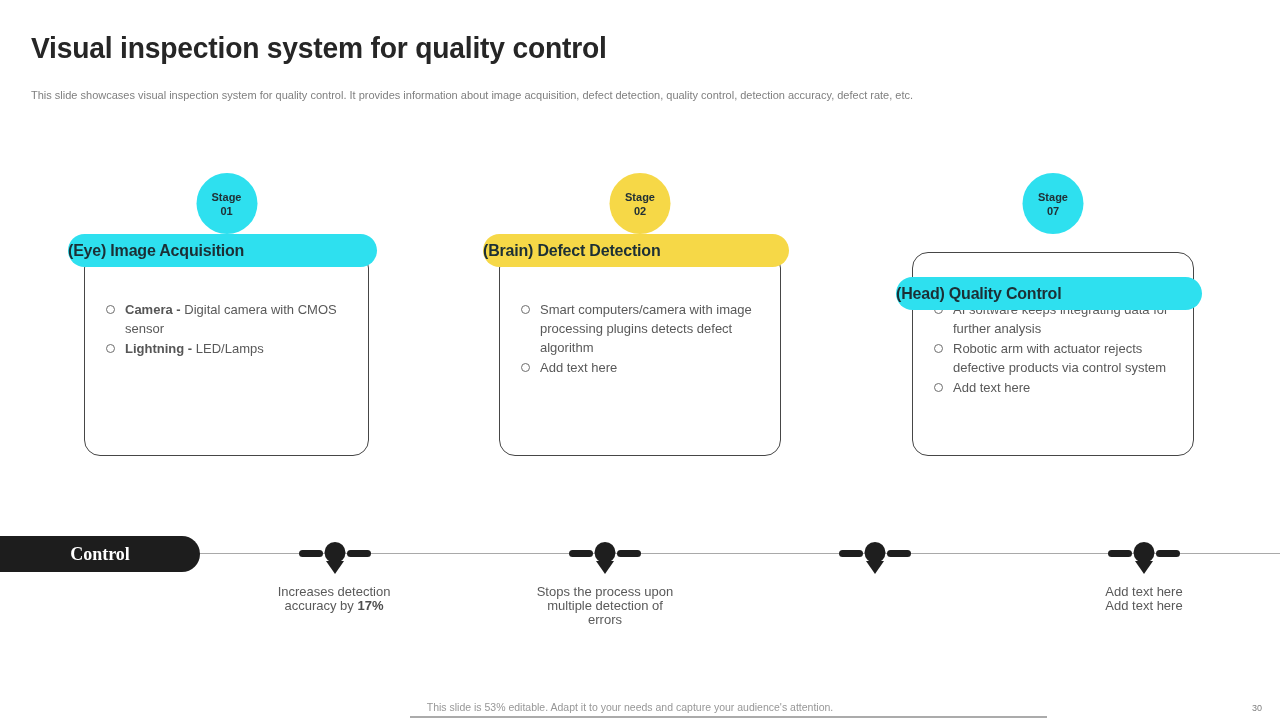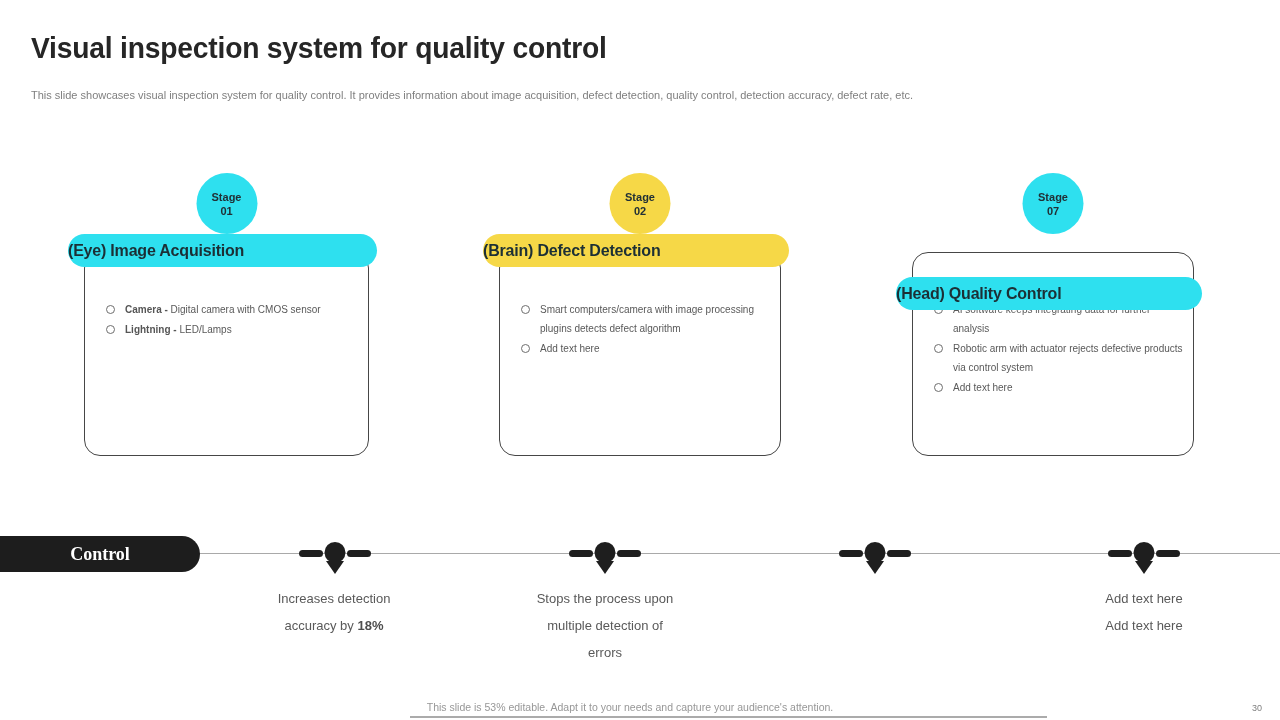--- a/index.html
+++ b/index.html
@@ -31,21 +31,21 @@
   .pill{
     position:absolute;left:0;right:8px;top:61px;height:33px;border-radius:17px;z-index:2;
     display:flex;align-items:center;justify-content:flex-start;
     font-weight:bold;font-size:16px;color:#1c2f35;letter-spacing:-.2px;
   }
   .box{
     position:absolute;left:16px;right:16px;top:79px;height:202px;z-index:0;
     border:1px solid #464646;border-radius:16px;background:#fff;
   }
   .box ul{margin:0;padding:47px 10px 0 21px;list-style:none;
-    font-size:10px;line-height:19px;color:#595959;}
+    font-size:13px;line-height:19px;color:#595959;}
   .box li{display:flex;gap:10px;margin:0 0 1px 0;}
   .ring{flex:none;width:7px;height:7px;margin-top:5px;border:1.5px solid #6e6e6e;
     border-radius:50%;background:transparent;}
   .bt b{font-weight:bold;color:#565656;}
   
   .ribbon{
     position:absolute;left:0;top:536px;width:200px;height:36px;background:#1d1d1d;
     border-radius:0 18px 18px 0;color:#ffffff;z-index:2;
     display:flex;align-items:center;justify-content:center;
     font-family:"Liberation Serif",serif;font-weight:bold;font-size:18px;
@@ -55,21 +55,21 @@
   .marker .bar{position:absolute;top:10px;width:24px;height:7px;border-radius:3.5px;background:#1e1e1e;}
   .marker .bar.l{left:0;}
   .marker .bar.r{right:0;}
   .marker .dot{position:absolute;left:50%;top:2px;transform:translateX(-50%);
     width:21px;height:21px;border-radius:50%;background:#1e1e1e;}
   .marker .arrow{position:absolute;left:50%;top:21px;transform:translateX(-50%);
     width:0;height:0;border-left:9px solid transparent;border-right:9px solid transparent;
     border-top:13px solid #1e1e1e;}
   .benefit-label{
     position:absolute;top:585px;width:200px;text-align:center;
-    font-size:13px;line-height:27px;color:#595959;white-space:pre-line;
+    font-size:13px;line-height:14px;color:#595959;white-space:pre-line;
   }
   .benefit-label b{font-weight:bold;color:#4d4d4d;}
   .bl1{left:234px;} .bl2{left:505px;} .bl3{left:775px;} .bl4{left:1044px;}
   
   .footer-note{position:absolute;left:390px;width:480px;top:701px;text-align:center;
     font-size:10.5px;color:#979797;}
   .footer-line{position:absolute;left:410px;width:637px;top:716px;height:2px;background:#ababab;}
   .page-num{position:absolute;right:34px;top:703px;font-size:9px;color:#7f7f7f;}
 </style>
 </head>
@@ -174,21 +174,21 @@
     <span class="arrow"></span>
   </div>
   <div class="marker" style="left:1108px">
     <span class="bar l"></span>
     <span class="bar r"></span>
     <span class="dot"></span>
     <span class="arrow"></span>
   </div>
 
   <div class="benefit-label bl1"><span>Increases detection
-accuracy by </span><b>18%</b></div>
+accuracy by </span><b>17%</b></div>
   <div class="benefit-label bl2"><span>Stops the process upon
 multiple detection of
 errors</span><b></b></div>
   <div class="benefit-label bl4"><span>Add text here
 Add text here</span><b></b></div>
 
   <div class="footer-note">This slide is 53% editable.  Adapt it to your needs and capture your audience's attention.</div>
   <div class="footer-line"></div>
   <div class="page-num">30</div>
 

